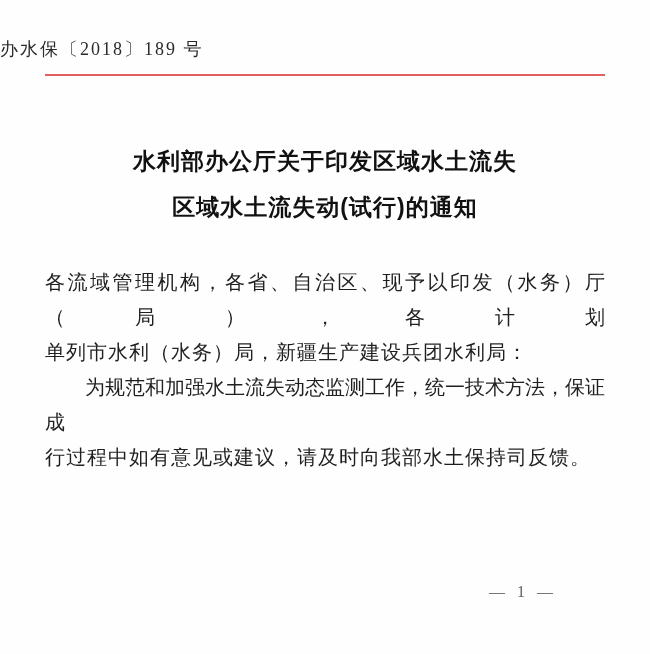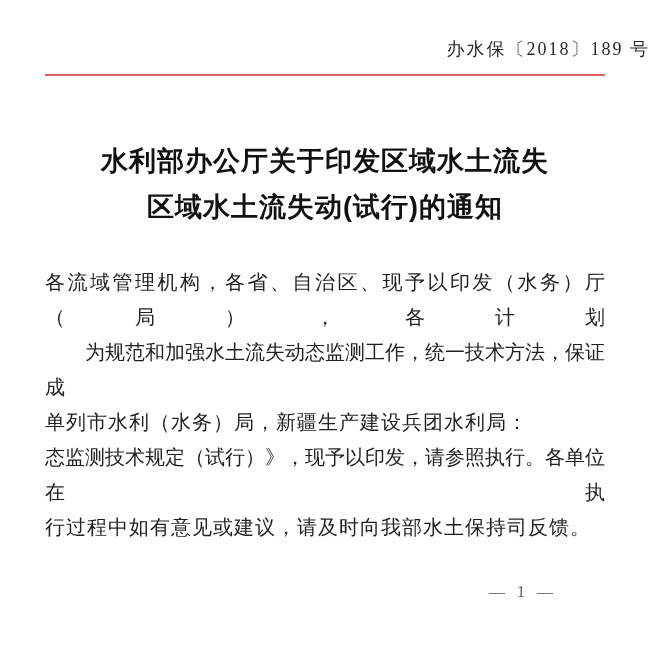--- a/index.html
+++ b/index.html
@@ -12,37 +12,37 @@
     width: 650px;
     height: 654px;
     background: #fefefe;
     color: #1c1c1c;
     overflow: hidden;
     font-family: "Liberation Serif", "DejaVu Serif", serif;
   }
   
   .doc-number {
     margin-top: 37px;
-    text-align: right;
+    text-align: left;
     font-size: 18px;
     letter-spacing: 2px;
     color: #2a2a2a;
     font-family: "Liberation Serif", "DejaVu Serif", serif;
   }
   
   .red-rule {
     margin: 13px 45px 0 45px;
     height: 2px;
     border: none;
   }
   
   .doc-title {
     margin: 62px 45px 0 45px;
     text-align: center;
-    font-size: 27px;
+    font-size: 23px;
     font-weight: 700;
     line-height: 46px;
     letter-spacing: 1px;
     color: #111111;
     font-family: "Liberation Sans", "DejaVu Sans", sans-serif;
   }
   
   .doc-body {
     margin: 35px 45px 0 45px;
     font-size: 20px;
@@ -83,22 +83,21 @@
 
   <hr class="red-rule" style="background: rgb(226, 95, 95);">
 
   <div class="doc-title">
     <div>水利部办公厅关于印发区域水土流失</div>
     <div>区域水土流失动(试行)的通知</div>
   </div>
 
   <div class="doc-body">
     <div class="body-line fill">各流域管理机构，各省、自治区、现予以印发（水务）厅（局），各计划</div>
+    <div class="body-line">单列市水利（水务）局，新疆生产建设兵团水利局：</div>
     <div class="body-line fill indent">为规范和加强水土流失动态监测工作，统一技术方法，保证成</div>
-    <div class="body-line">单列市水利（水务）局，新疆生产建设兵团水利局：</div>
-    <div class="body-line fill">态监测技术规定（试行）》，现予以印发，请参照执行。各单位在执</div>
     <div class="body-line">行过程中如有意见或建议，请及时向我部水土保持司反馈。</div>
 
   </div>
 
   <div class="page-number">— 1 —</div>
 
 </div>
 
 </body></html>

